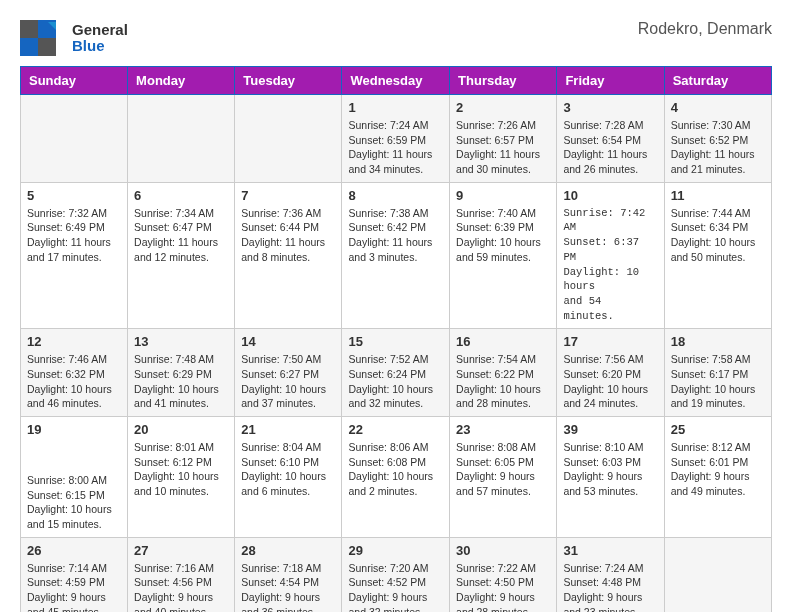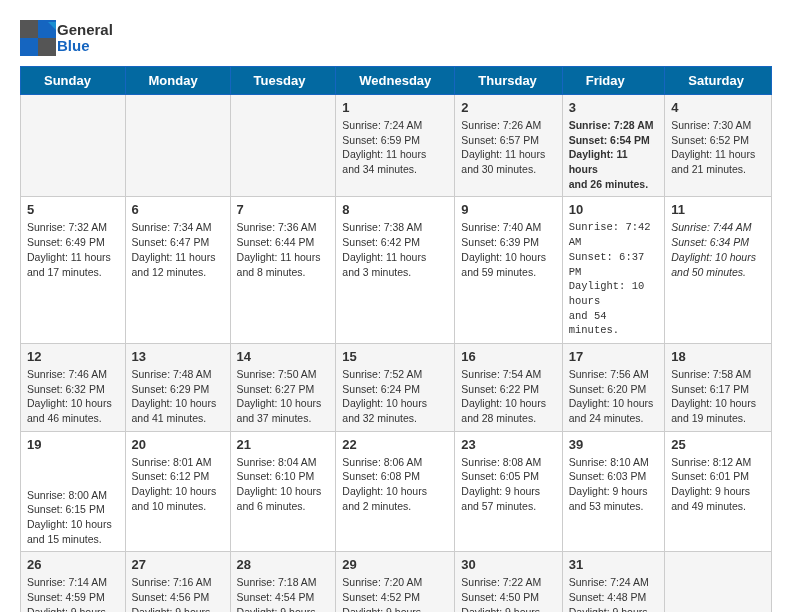--- a/index.html
+++ b/index.html
@@ -32,26 +32,26 @@
     .location {
       font-size: 16px;
       color: #555;
     }
     .calendar {
       width: 100%;
       border-collapse: collapse;
       border: 1px solid #ccc;
     }
     .calendar th {
-      background: #0369a1;
+      background: #a21caf;
       color: #fff;
       font-size: 13px;
       font-weight: bold;
       text-align: left;
-      padding: 6px 23px;
+      padding: 6px 8px;
       border: 1px solid #1565c0;
     }
     .calendar td {
       vertical-align: top;
       border: 1px solid #ccc;
       padding: 5px 6px;
       width: 108px;
       min-height: 90px;
     }
     .day-num {
@@ -73,37 +73,38 @@
     }
     .row-normal td {
       background: #ffffff;
     }
   </style>
 </head>
 <body>
 
 <div class="header">
   <div class="logo">
-    <div style="display:flex;align-items:center;gap:1px;">
+    <div style="display:flex;align-items:center;gap:16px;">
       <svg width="36" height="36" viewBox="0 0 36 36">
         <rect x="0" y="0" width="18" height="18" fill="#555"></rect>
         <rect x="18" y="0" width="18" height="18" fill="#1565c0"></rect>
         <rect x="0" y="18" width="18" height="18" fill="#1565c0"></rect>
         <rect x="18" y="18" width="18" height="18" fill="#555"></rect>
         <polygon points="28,2 36,10 36,2" fill="#1a8fd1"></polygon>
       </svg>
       <div>
         <div style="font-size:15px;font-weight:bold;line-height:1.1;">
           <span style="color:#333;">General</span><br>
           <span style="color:#1565c0;">Blue</span>
         </div>
       </div>
     </div>
   </div>
   <div class="title-block">
+    <div class="location">Rodekro, Denmark</div>
   </div>
 </div>
 
 <table class="calendar">
   <thead>
     <tr>
     <th>Sunday</th>
         <th>Monday</th>
         <th>Tuesday</th>
         <th>Wednesday</th>
@@ -126,21 +127,21 @@
         </td>
         <td>
           <div class="day-num">2</div>
           <div class="day-info" style="white-space: pre-line;">Sunrise: 7:26 AM
 Sunset: 6:57 PM
 Daylight: 11 hours
 and 30 minutes.</div>
         </td>
         <td>
           <div class="day-num">3</div>
-          <div class="day-info" style="white-space: pre-line; font-weight: bold;">Sunrise: 7:28 AM
+          <div class="day-info" style="white-space: pre-line;">Sunrise: 7:28 AM
 Sunset: 6:54 PM
 Daylight: 11 hours
 and 26 minutes.</div>
         </td>
         <td>
           <div class="day-num">4</div>
           <div class="day-info" style="white-space: pre-line;">Sunrise: 7:30 AM
 Sunset: 6:52 PM
 Daylight: 11 hours
 and 21 minutes.</div>
@@ -184,21 +185,21 @@
         </td>
         <td>
           <div class="day-num">10</div>
           <div class="day-info" style="white-space: pre-line; font-family: Liberation Mono, monospace;">Sunrise: 7:42 AM
 Sunset: 6:37 PM
 Daylight: 10 hours
 and 54 minutes.</div>
         </td>
         <td>
           <div class="day-num">11</div>
-          <div class="day-info" style="white-space: pre-line; font-style: italic;">Sunrise: 7:44 AM
+          <div class="day-info" style="white-space: pre-line;">Sunrise: 7:44 AM
 Sunset: 6:34 PM
 Daylight: 10 hours
 and 50 minutes.</div>
         </td>
       </tr>
       <tr class="row-alt">
         <td>
           <div class="day-num">12</div>
           <div class="day-info" style="white-space: pre-line;">Sunrise: 7:46 AM
 Sunset: 6:32 PM

